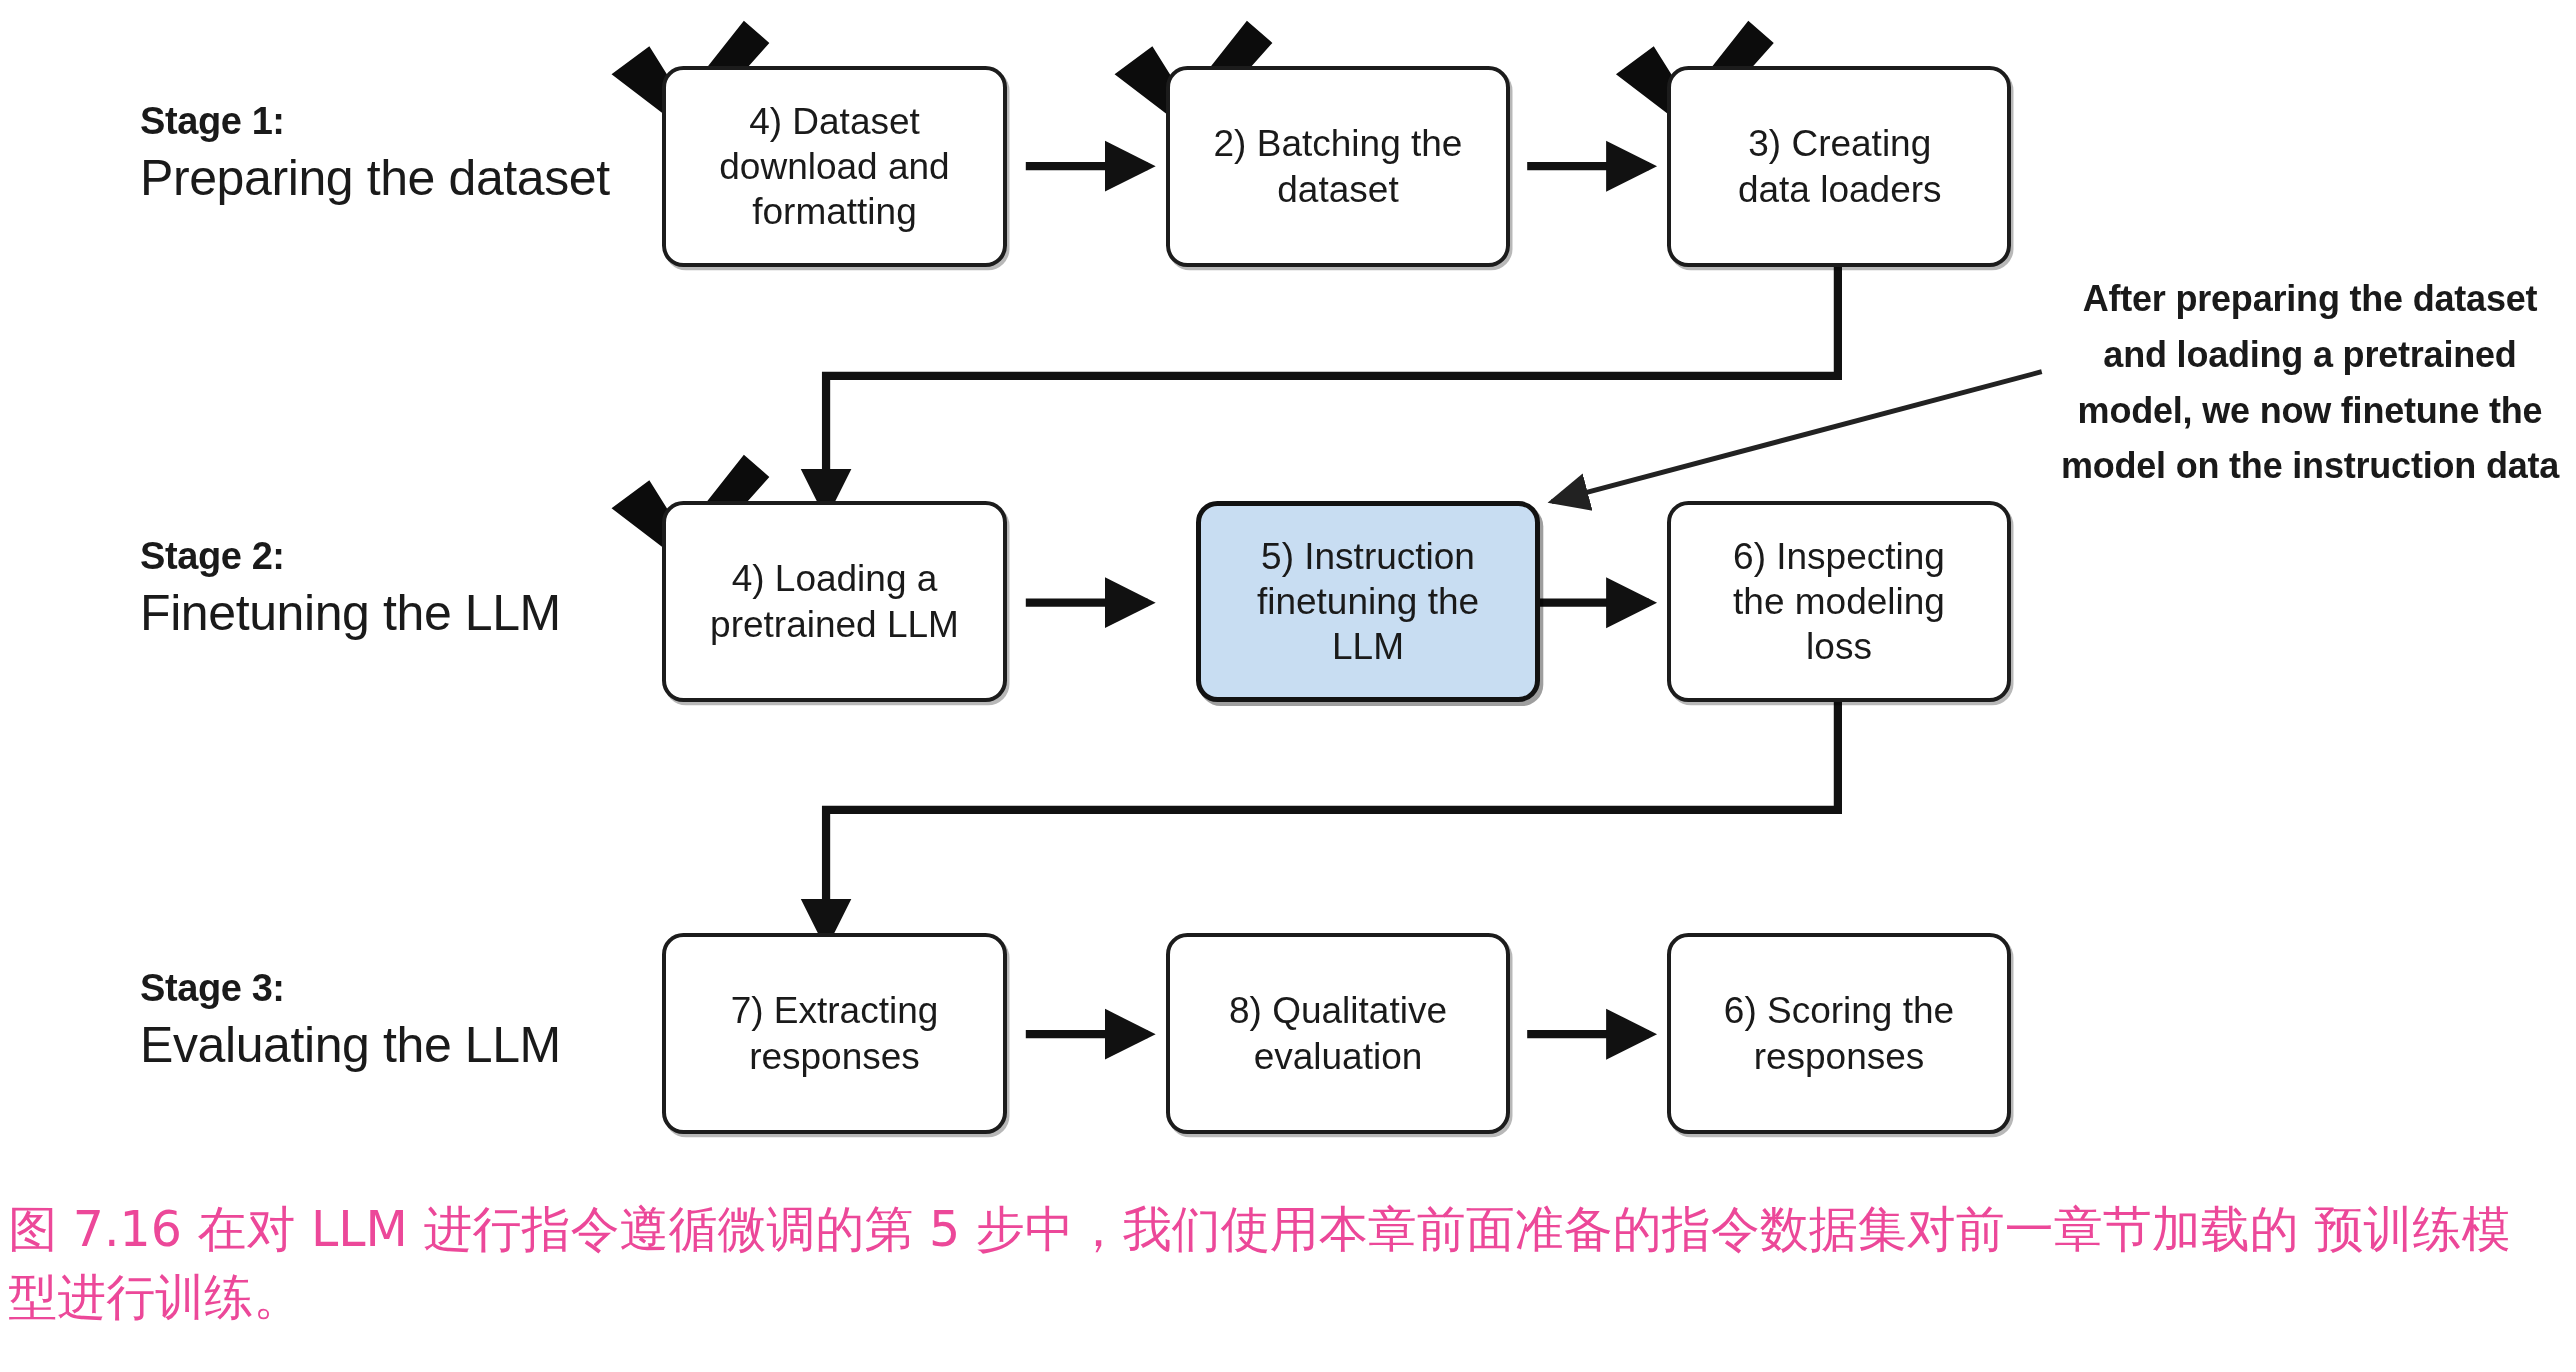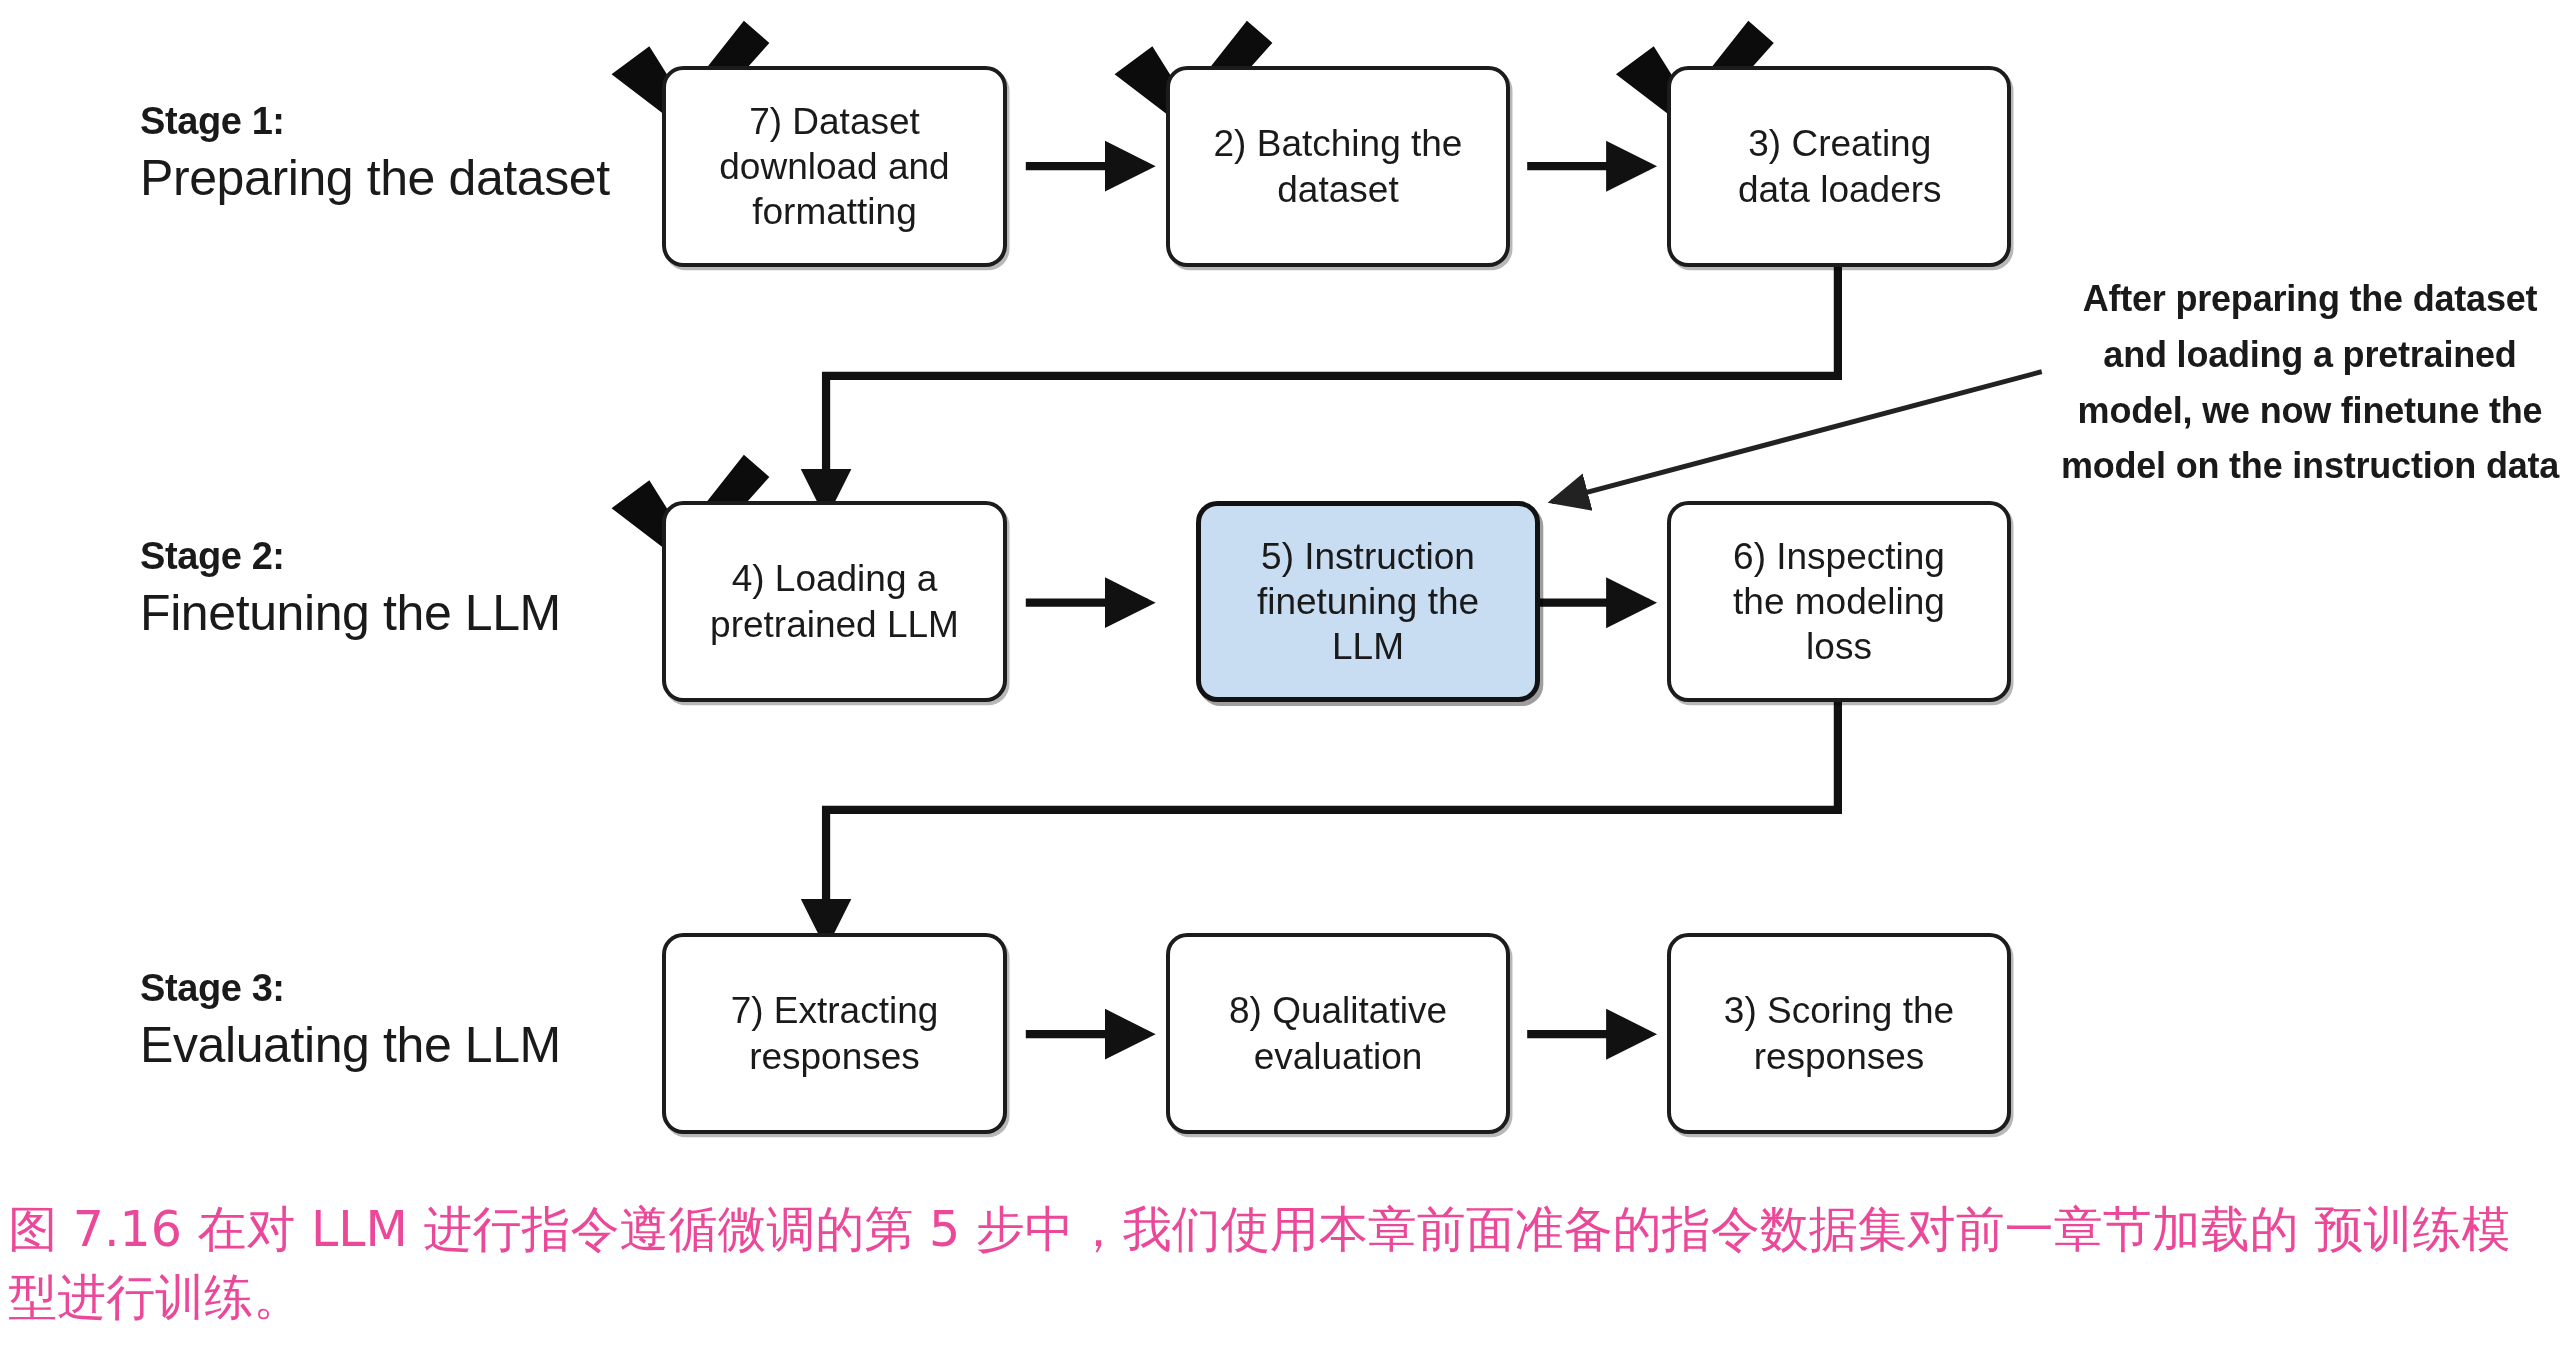--- a/index.html
+++ b/index.html
@@ -168,21 +168,21 @@
     <span class="stage-sub">Finetuning the LLM</span>
   </div>
 
   <div class="stage-label" style="left:140px; top:966px;">
     <span class="stage-title">Stage 3:</span>
     <span class="stage-sub">Evaluating the LLM</span>
   </div>
 
   <div class="node" style="left:662px; top:66px; width:345px; height:201px;">
     <div>
-      <span class="node-text">7) Dataset</span>
+      <span class="node-text">4) Dataset</span>
       <span class="node-text">download and</span>
       <span class="node-text">formatting</span>
     </div>
   </div>
 
   <div class="node" style="left:1166px; top:66px; width:344px; height:201px;">
     <div>
       <span class="node-text">2) Batching the</span>
       <span class="node-text">dataset</span>
     </div>
@@ -227,21 +227,21 @@
 
   <div class="node" style="left:1166px; top:933px; width:344px; height:201px;">
     <div>
       <span class="node-text">8) Qualitative</span>
       <span class="node-text">evaluation</span>
     </div>
   </div>
 
   <div class="node" style="left:1667px; top:933px; width:344px; height:201px;">
     <div>
-      <span class="node-text">3) Scoring the</span>
+      <span class="node-text">6) Scoring the</span>
       <span class="node-text">responses</span>
     </div>
   </div>
 
   <div class="annotation" style="left:2055px; top:271px; width:510px;">
     <span class="node-text">After preparing the dataset and</span>
     <span class="node-text">loading a pretrained model, we</span>
     <span class="node-text">now finetune the model on the</span>
     <span class="node-text">instruction data</span>
   </div>

